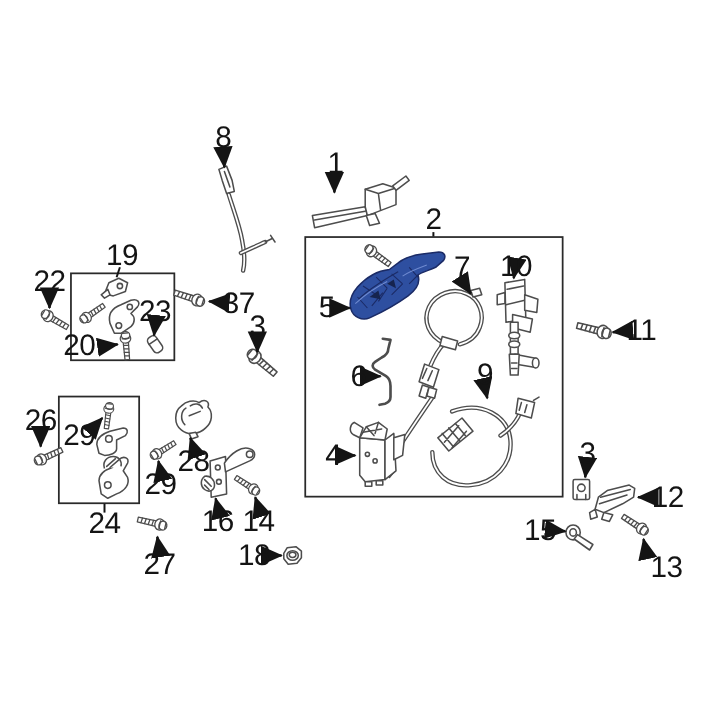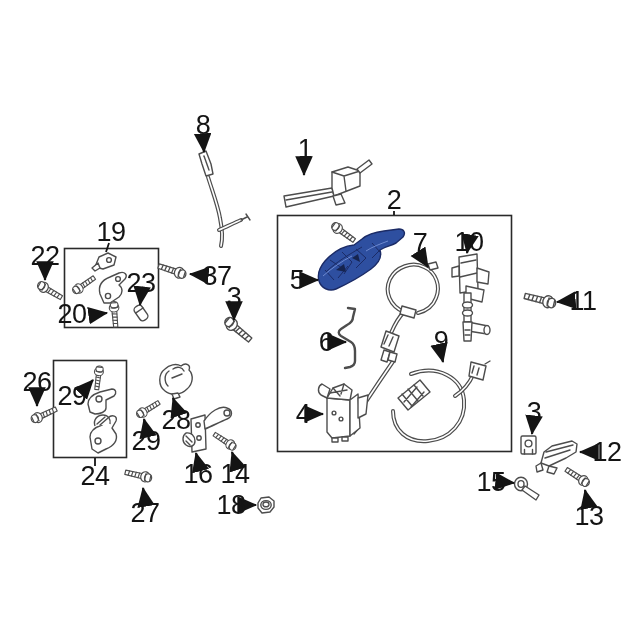--- a/index.html
+++ b/index.html
@@ -272,21 +272,21 @@
   <div class="num" style="left:234px;top:297px">3</div>
   <div class="num" style="left:303px;top:414px">4</div>
   <div class="num" style="left:297px;top:280px">5</div>
   <div class="num" style="left:326px;top:342px">6</div>
   <div class="num" style="left:420px;top:243px">7</div>
   <div class="num" style="left:203px;top:125px">8</div>
   <div class="num" style="left:441px;top:341px">9</div>
   <div class="num" style="left:469px;top:242px">10</div>
   <div class="num" style="left:583px;top:301px">11</div>
   <div class="num" style="left:607px;top:452px">12</div>
-  <div class="num" style="left:589px;top:516px">13</div>
+  <div class="num" style="left:606px;top:516px">13</div>
   <div class="num" style="left:534px;top:412px">3</div>
   <div class="num" style="left:491px;top:482px">15</div>
   <div class="num" style="left:198px;top:474px">16</div>
   <div class="num" style="left:235px;top:474px">14</div>
   <div class="num" style="left:231px;top:505px">18</div>
   <div class="num" style="left:111px;top:232px">19</div>
   <div class="num" style="left:72px;top:314px">20</div>
   <div class="num" style="left:217px;top:276px">37</div>
   <div class="num" style="left:45px;top:256px">22</div>
   <div class="num" style="left:141px;top:283px">23</div>

